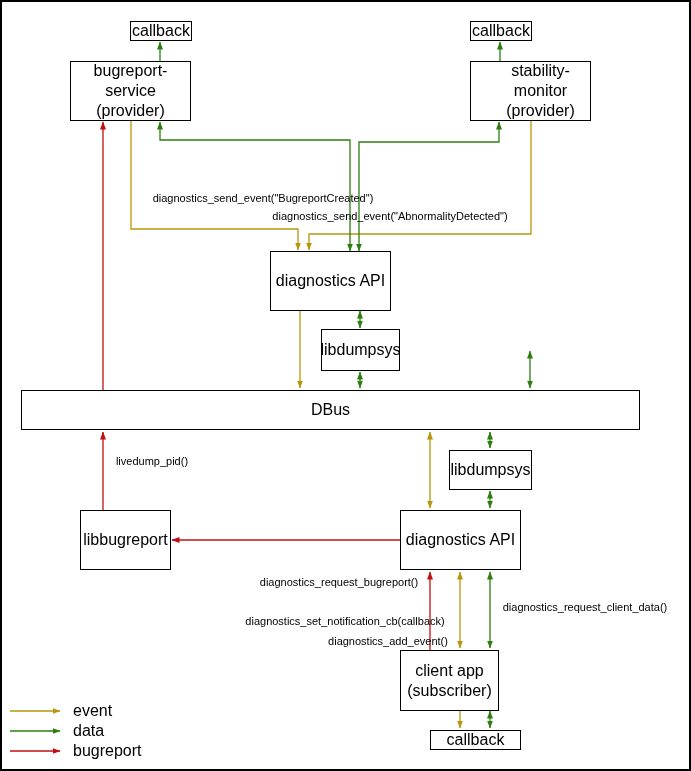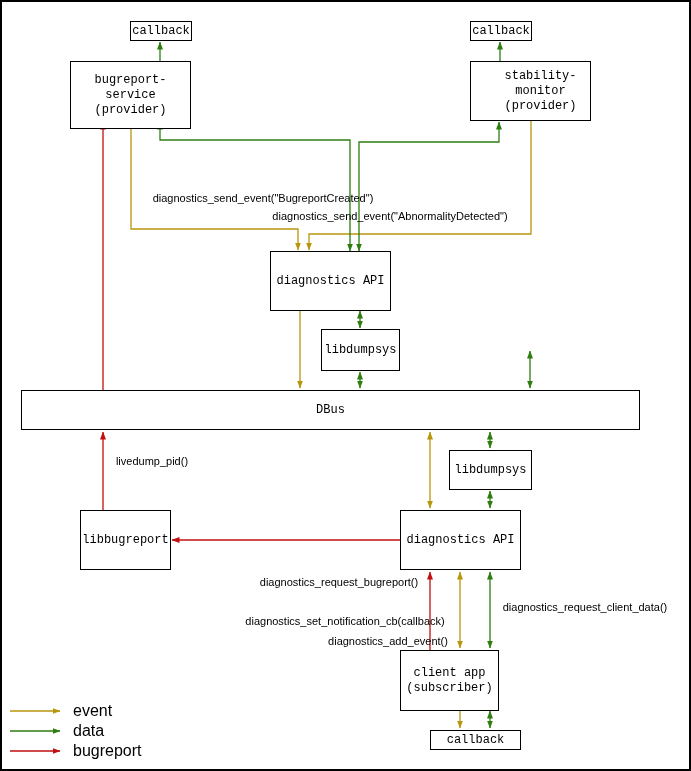--- a/index.html
+++ b/index.html
@@ -9,21 +9,21 @@
     overflow:hidden;
   }
   #frame {
     position:absolute; left:0; top:0; right:0; bottom:0;
     border:2px solid #000; box-sizing:border-box; pointer-events:none;
   }
   #edges { position:absolute; left:0; top:0; }
   .node {
     position:absolute; box-sizing:border-box; border:1px solid #000;
     background:#fff; display:flex; align-items:center; justify-content:center;
-    text-align:center; font-size:12px; line-height:1.25; white-space:pre-line;font-family:Liberation Mono, monospace;
+    text-align:center; font-size:16px; line-height:1.25; white-space:pre-line;
   }
   .edge-label {
     position:absolute; transform:translate(-50%,-50%);
     font-size:11px; white-space:nowrap;
   }
   .legend-label {
     position:absolute; transform:translateY(-50%);
     font-size:16px; white-space:nowrap;
   }
 </style>
@@ -72,21 +72,21 @@
       <path class="edge-bugreport" d="M430,650 L430,572" marker-end="url(#arrow-bugreport)" stroke="#C01010"></path>
 
       <path class="edge-event" d="M10,711 L60,711" marker-end="url(#arrow-event)" stroke="#B8960C"></path>
       <path class="edge-data" d="M10,731 L60,731" marker-end="url(#arrow-data)" stroke="#2E7D11"></path>
       <path class="edge-bugreport" d="M10,751 L60,751" marker-end="url(#arrow-bugreport)" stroke="#C01010"></path>
     </g>
   </svg>
 
   <div class="node" style="left:130px; top:21px;  width:62px;  height:20px;">
     <span>callback</span></div>
-  <div class="node" style="left:70px;  top:61px;  width:121px; height:68px;">
+  <div class="node" style="left:70px;  top:61px;  width:121px; height:60px;">
     <span>bugreport-service
 (provider)</span></div>
   <div class="node" style="left:470px; top:21px;  width:62px;  height:20px;">
     <span>callback</span></div>
   <div class="node" style="left:470px; top:61px;  width:121px; height:60px;padding-left:20px;">
     <span>stability-monitor
 (provider)</span></div>
   <div class="node" style="left:270px; top:251px; width:121px; height:60px;">
     <span>diagnostics API</span></div>
   <div class="node" style="left:321px; top:329px; width:79px;  height:42px;">

